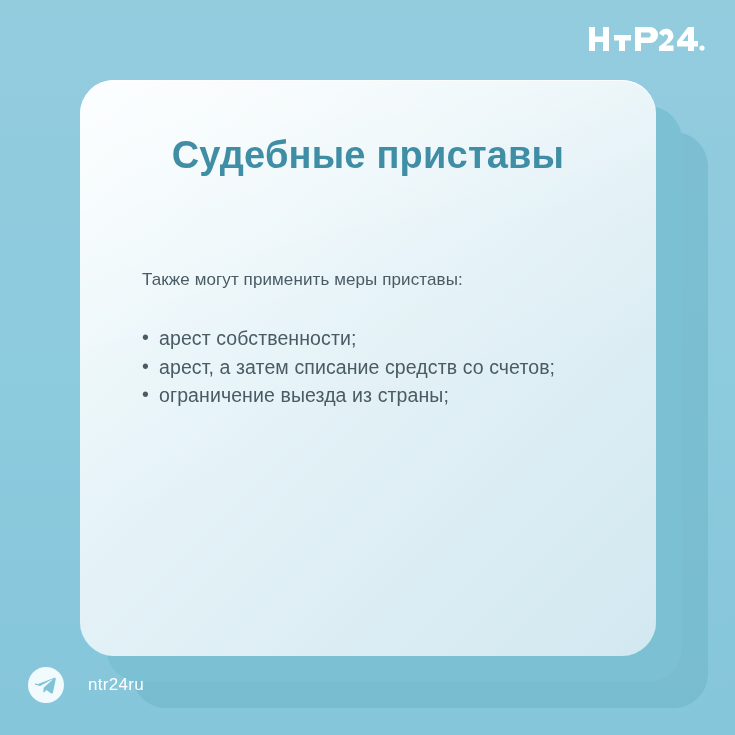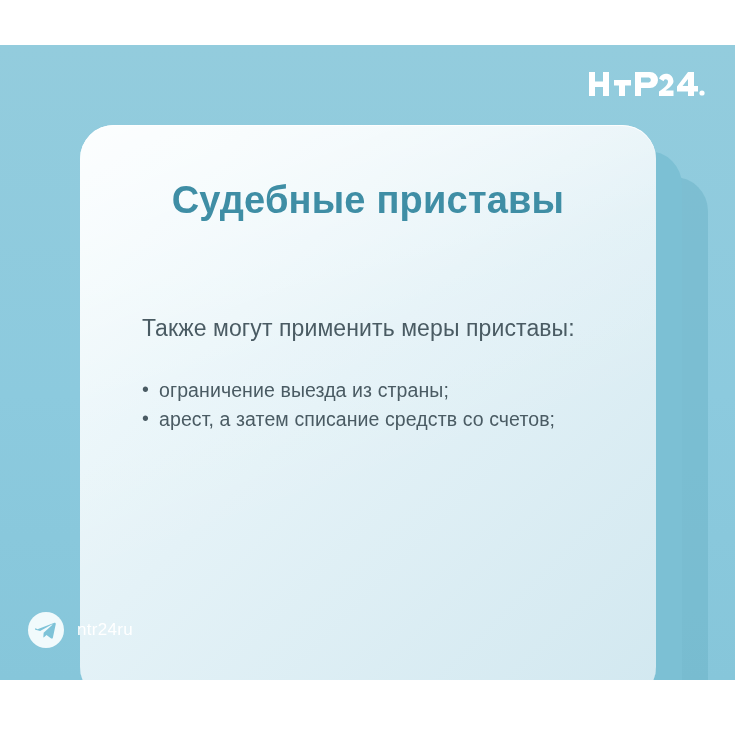--- a/index.html
+++ b/index.html
@@ -8,24 +8,23 @@
   }
   body {
     width: 735px;
     height: 735px;
     font-family: "Liberation Sans", sans-serif;
     overflow: hidden;
   }
   .slide {
     position: relative;
     width: 735px;
-    height: 635px;
+    height: 735px;
     background: #701a75;
     overflow: hidden;
-    margin-top: 45px;
   }
   
   .bg-grad {
     position: absolute;
     inset: 0;
     background: linear-gradient(180deg, #93ccdd 0%, #8ccade 55%, #86c6da 100%);
   }
 
   
   .logo {
@@ -92,21 +91,21 @@
     letter-spacing: 0.2px;
   }
 
   .body-block {
     position: absolute;
     left: 62px;
     top: 190px;
     right: 36px;
   }
   .lead {
-    font-size: 23px;
+    font-size: 17px;
     color: #4a5b63;
     margin-bottom: 34px;
     letter-spacing: 0.1px;
   }
   ul.points {
     list-style: none;
     margin: 0;
     padding: 0;
   }
   ul.points li {
@@ -126,21 +125,21 @@
     font-size: 19.5px;
   }
 
   
   .footer {
     position: absolute;
     left: 28px;
     bottom: 32px;
     display: flex;
     align-items: center;
-    gap: 13px;
+    gap: 24px;
   }
   .tg-badge {
     width: 36px;
     height: 36px;
     border-radius: 50%;
     background: #f1fafc;
     display: flex;
     align-items: center;
     justify-content: center;
   }
@@ -182,22 +181,23 @@
   <div class="card-shadow"></div>
 
   <div class="card">
     <div class="card-inner-sheen"></div>
 
     <div class="title">Судебные приставы</div>
 
     <div class="body-block">
       <div class="lead">Также могут применить меры приставы:</div>
       <ul class="points">
+        <li>арест собственности;</li>
+        <li>арест, а затем списание средств со счетов;</li>
         <li>ограничение выезда из страны;</li>
-        <li>арест, а затем списание средств со счетов;</li>
       </ul>
     </div>
   </div>
 
   <div class="footer">
     <span class="tg-badge">
       <svg width="22" height="22" viewBox="0 0 24 24" aria-hidden="true">
         <path d="M2.5 11.3 L21 4.2 c0.9-0.35 1.7 0.25 1.4 1.55 l-3.1 14.6 c-0.23 1.05-0.95 1.3-1.85 0.8 l-5.1-3.75 -2.45 2.37 c-0.28 0.28-0.52 0.52-1.05 0.52 l0.37-5.3 9.6-8.67 c0.42-0.37-0.09-0.58-0.65-0.21 L5.4 13.15 0.3 11.6 c-1-0.32-1.03-1.0 0.2-1.5 z" fill="#7ec3d8" transform="translate(0.2,0)"></path>
       </svg>
     </span>

